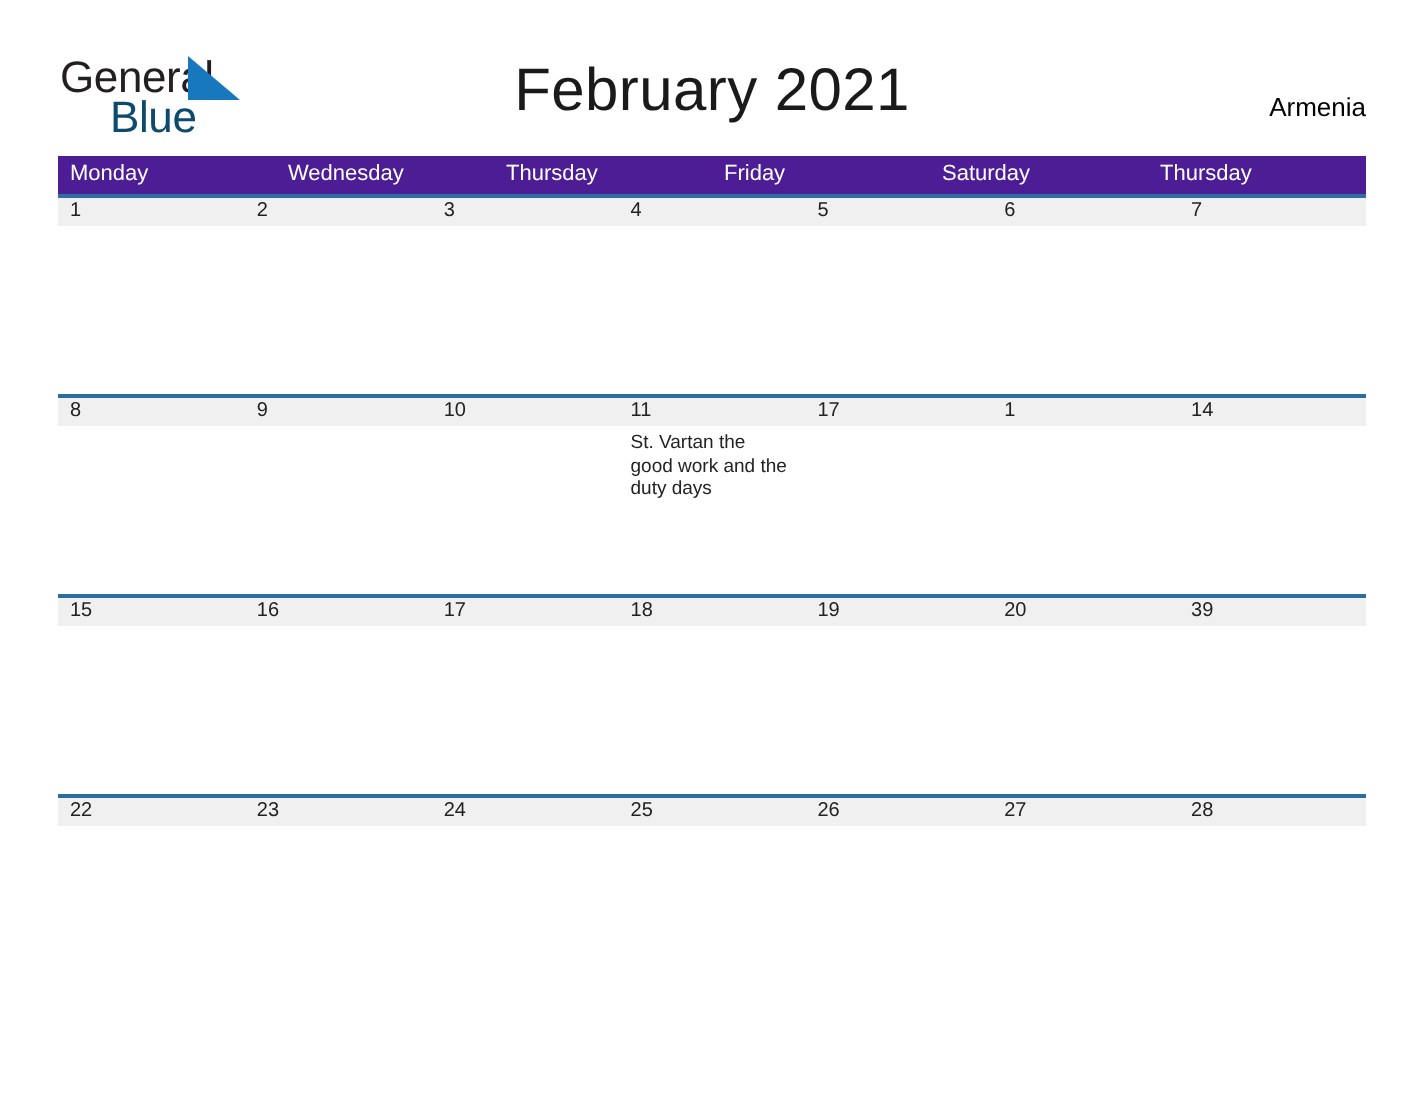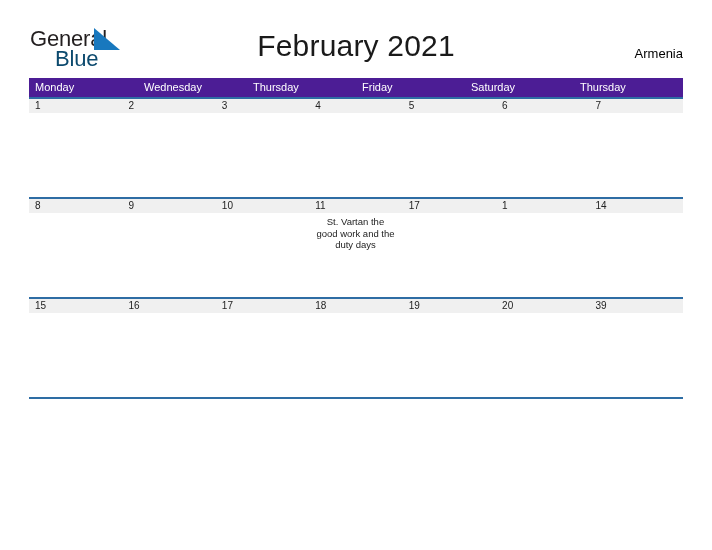--- a/index.html
+++ b/index.html
@@ -123,21 +123,20 @@
     padding-left: 6px;
     box-sizing: border-box;
     font-family: "Liberation Sans", sans-serif;
     white-space: nowrap;
     overflow: hidden;
   }
 
   .event-band {
     display: flex;
     height: 60px;
-    text-align: center;
   }
   .event-cell {
     flex: 1 1 0;
     box-sizing: border-box;
     padding: 3px 7px 0 6px;
     font-size: 9.5px;
     line-height: 11.5px;
     color: #232323;
     font-family: "Liberation Sans", sans-serif;
     word-wrap: break-word;
@@ -222,20 +221,29 @@
       <div class="day-band-cell">16</div>
       <div class="day-band-cell">17</div>
       <div class="day-band-cell">18</div>
       <div class="day-band-cell">19</div>
       <div class="day-band-cell">20</div>
       <div class="day-band-cell">39</div>
     </div>
   </div>
 
   <div class="week-row">
+    <div class="day-band">
+      <div class="day-band-cell">22</div>
+      <div class="day-band-cell">23</div>
+      <div class="day-band-cell">24</div>
+      <div class="day-band-cell">25</div>
+      <div class="day-band-cell">26</div>
+      <div class="day-band-cell">27</div>
+      <div class="day-band-cell">28</div>
+    </div>
     <div class="event-band">
       <div class="event-cell"></div>
       <div class="event-cell"></div>
       <div class="event-cell"></div>
       <div class="event-cell"></div>
       <div class="event-cell"></div>
       <div class="event-cell"></div>
       <div class="event-cell"></div>
     </div>
   </div>

